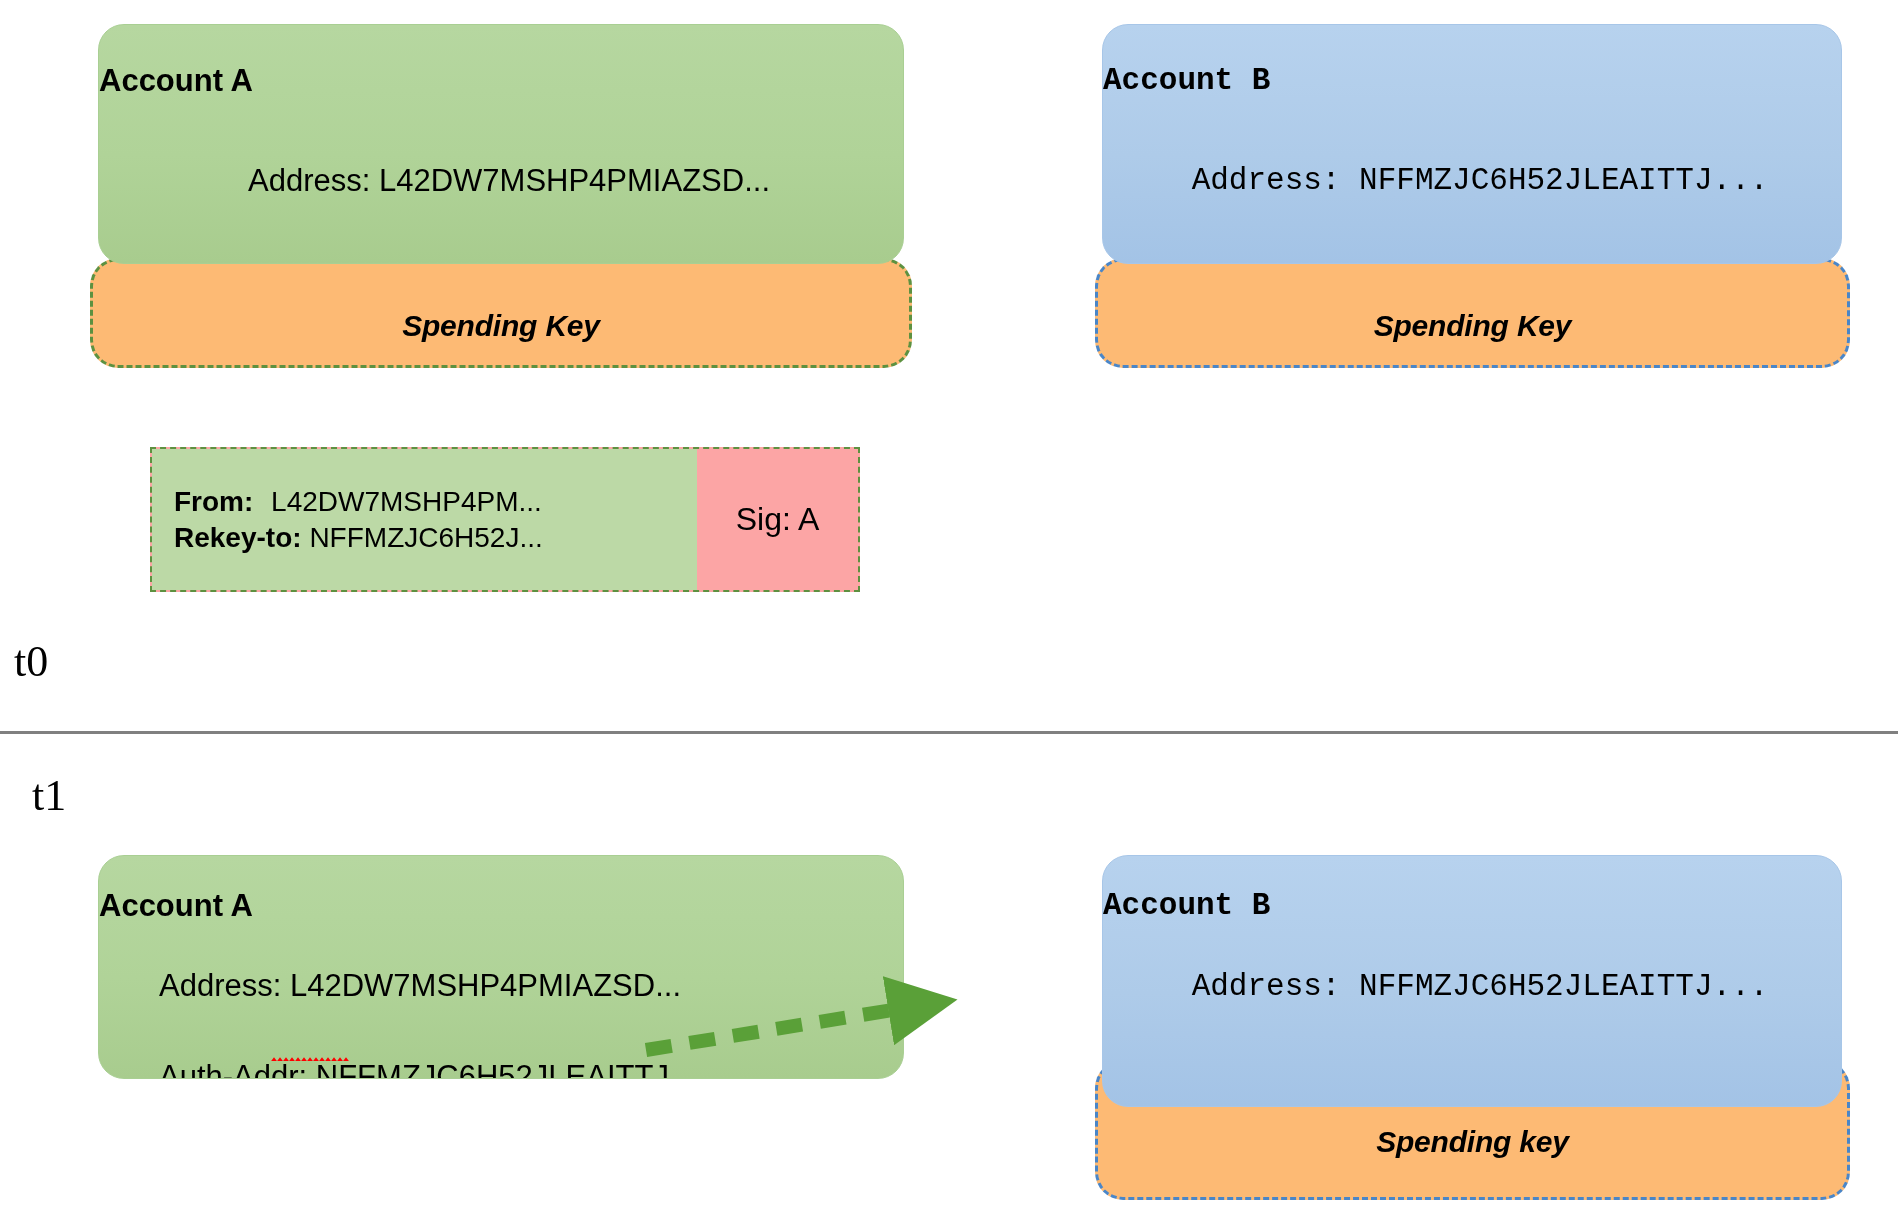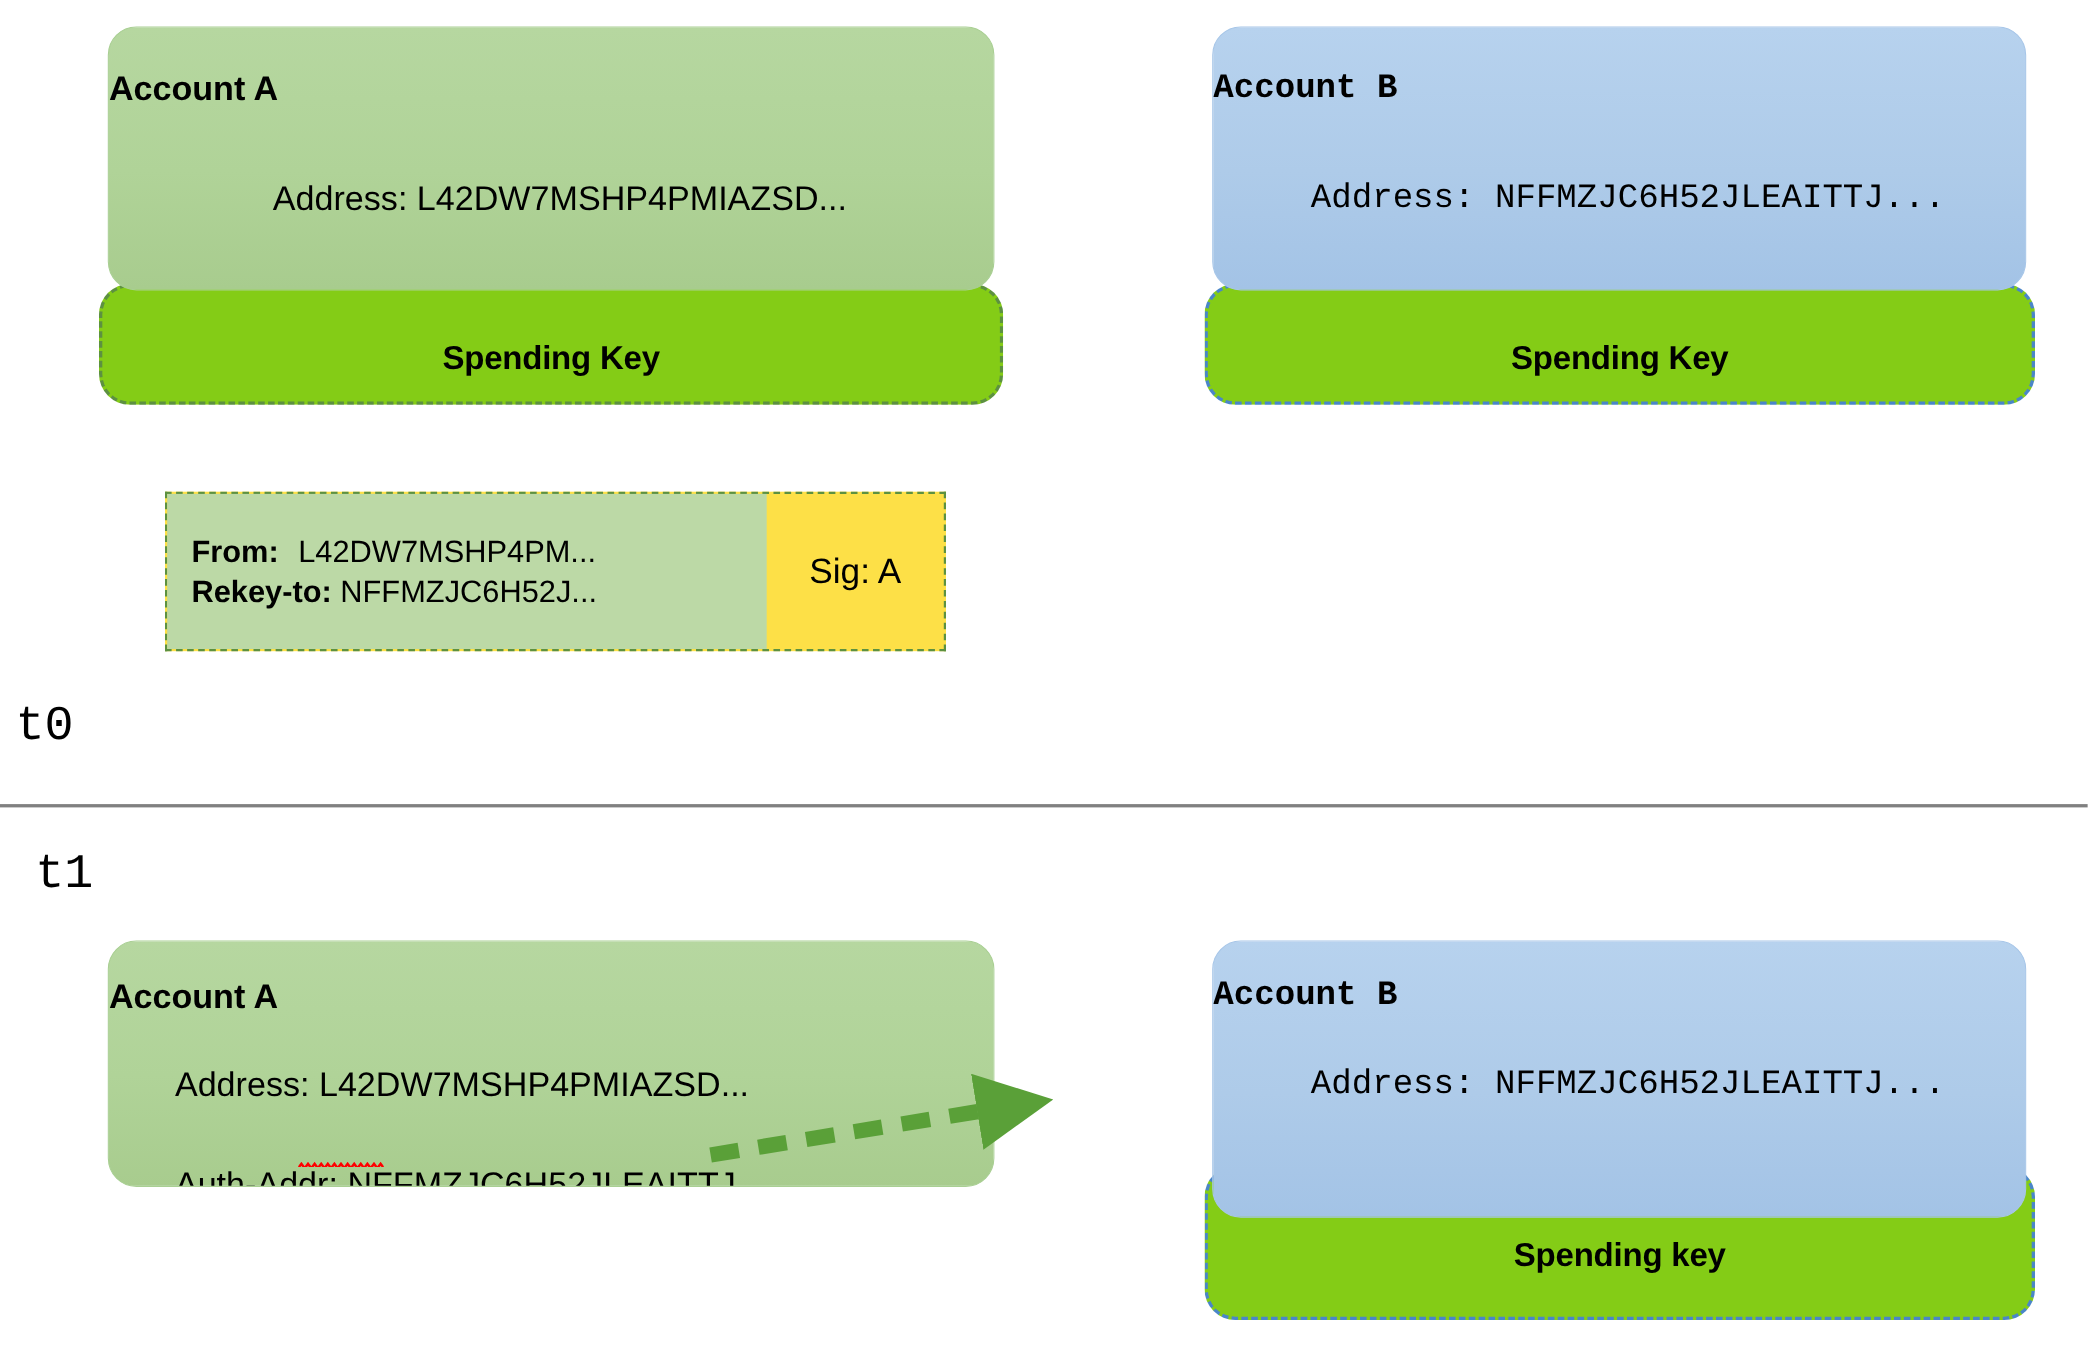--- a/index.html
+++ b/index.html
@@ -19,21 +19,22 @@
   .stage {
     position: absolute;
     inset: 0;
   }
 
   
   .keybox {
     position: absolute;
     box-sizing: border-box;
     border-radius: 28px;
-    background: #84cc16;
+    background: #fdba74;
+    font-style: italic;
   }
   .keybox.green  { border: 3px dashed #5d9140; }
   .keybox.blue   { border: 3px dashed #4a86c8; }
 
   .keybox-label {
     position: absolute;
     left: 0;
     right: 0;
     text-align: center;
     font-weight: bold;
@@ -79,21 +80,21 @@
   }
   .acct-line.left {
     text-align: left;
   }
 
   
   .txn-outer {
     position: absolute;
     box-sizing: border-box;
     border: 2px dashed #5d9140;
-    background: #fde047;
+    background: #fca5a5;
     display: flex;
     align-items: stretch;
   }
   .txn-body {
     background: #bcd9a6;
     box-sizing: border-box;
     padding: 10px 14px 10px 22px;
     display: flex;
     flex-direction: column;
     justify-content: center;
@@ -113,21 +114,21 @@
     font-weight: normal;
     font-size: 32px;
     color: #000;
   }
 
   
   .tlabel {
     position: absolute;
     font-size: 44px;
     color: #000;
-    font-family: Liberation Mono, monospace;
+    font-family: Liberation Serif, serif;
     text-align: center;
   }
   .divider {
     position: absolute;
     left: 0;
     width: 1898px;
     height: 3px;
     background: #808080;
   }
 

